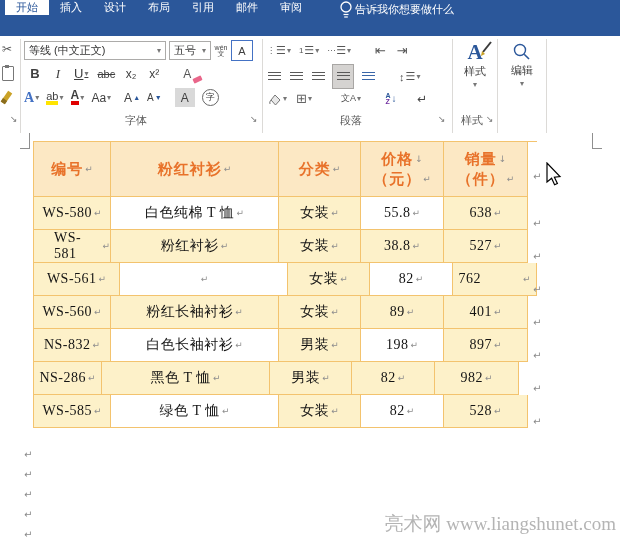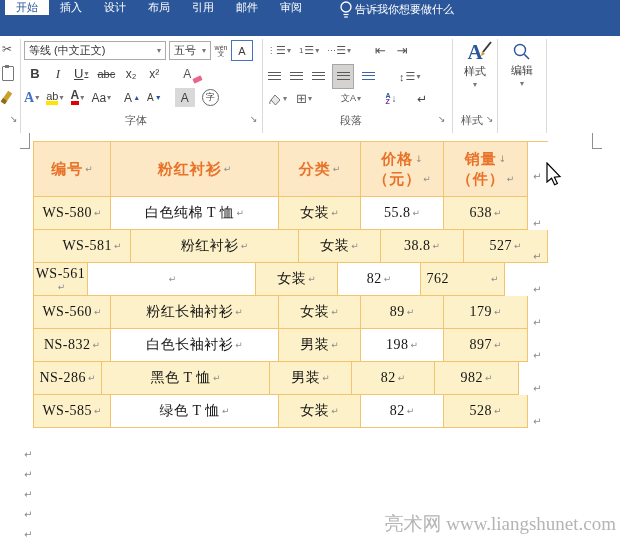--- a/index.html
+++ b/index.html
@@ -324,21 +324,21 @@
           <div class="cell white" style="width: 83px;">
             <span class="dtext">55.8</span>
             <span class="pm">↵</span>
           </div>
           <div class="cell" style="width: 84px;">
             <span class="dtext">638</span>
             <span class="pm">↵</span>
           </div>
         </div>
         <div class="trow drow">
-          <div class="cell" style="width: 97px; padding-left: 20px;">
+          <div class="cell" style="width: 77px; padding-left: 20px;">
             <span class="dtext">WS-581</span>
             <span class="pm">↵</span>
           </div>
           <div class="cell" style="width: 168px;">
             <span class="dtext">粉红衬衫</span>
             <span class="pm">↵</span>
           </div>
           <div class="cell" style="width: 82px;">
             <span class="dtext">女装</span>
             <span class="pm">↵</span>
@@ -346,21 +346,21 @@
           <div class="cell" style="width: 83px;">
             <span class="dtext">38.8</span>
             <span class="pm">↵</span>
           </div>
           <div class="cell" style="width: 84px;">
             <span class="dtext">527</span>
             <span class="pm">↵</span>
           </div>
         </div>
         <div class="trow drow">
-          <div class="cell" style="width: 54px; flex-direction: column;">
+          <div class="cell" style="width: 86px;">
             <span class="dtext">WS-561</span>
             <span class="pm">↵</span>
           </div>
           <div class="cell white" style="width: 168px;">
             <span class="pm">↵</span>
           </div>
           <div class="cell" style="width: 82px;">
             <span class="dtext">女装</span>
             <span class="pm">↵</span>
           </div>
@@ -384,21 +384,21 @@
           </div>
           <div class="cell" style="width: 82px;">
             <span class="dtext">女装</span>
             <span class="pm">↵</span>
           </div>
           <div class="cell" style="width: 83px;">
             <span class="dtext">89</span>
             <span class="pm">↵</span>
           </div>
           <div class="cell" style="width: 84px;">
-            <span class="dtext">179</span>
+            <span class="dtext">401</span>
             <span class="pm">↵</span>
           </div>
         </div>
         <div class="trow drow">
           <div class="cell" style="width: 77px;">
             <span class="dtext">NS-832</span>
             <span class="pm">↵</span>
           </div>
           <div class="cell white" style="width: 168px;">
             <span class="dtext">白色长袖衬衫</span>

